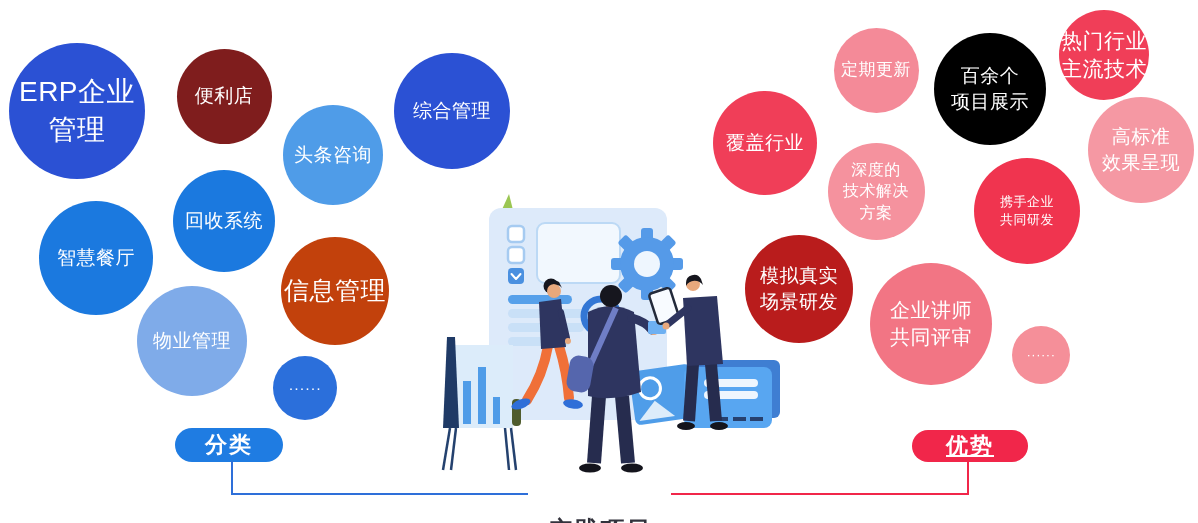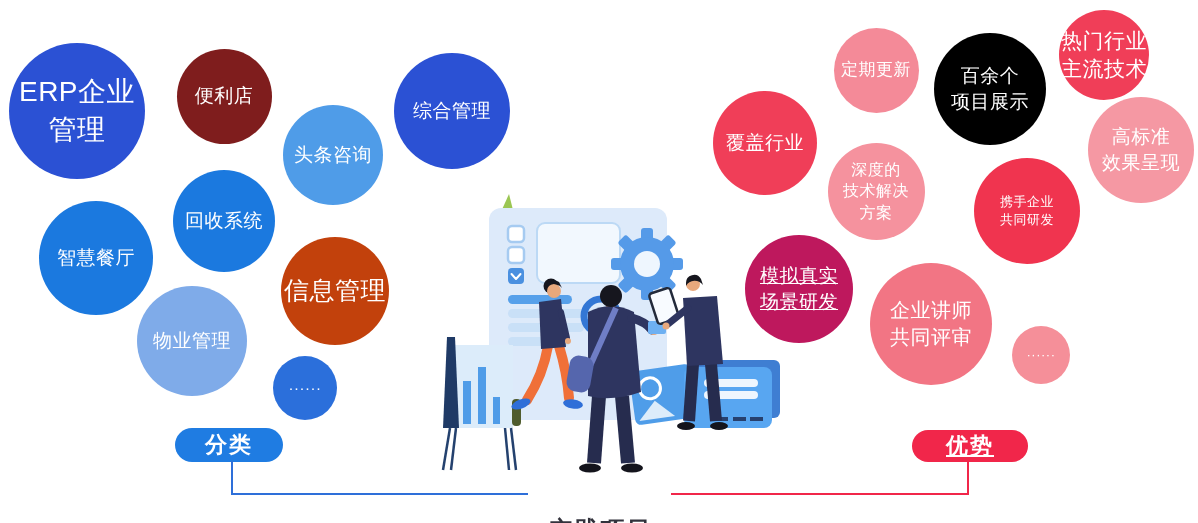--- a/index.html
+++ b/index.html
@@ -53,21 +53,21 @@
       <div class="bubble" style="left: 1059px; top: 10px; width: 90px; height: 90px; background: rgb(240, 62, 88); font-size: 21px;">热门行业
 主流技术</div>
       <div class="bubble" style="left: 713px; top: 91px; width: 104px; height: 104px; background: rgb(240, 62, 88); font-size: 19px;">覆盖行业</div>
       <div class="bubble" style="left: 827.5px; top: 142.5px; width: 97px; height: 97px; background: rgb(245, 146, 158); font-size: 16px;">深度的
 技术解决
 方案</div>
       <div class="bubble" style="left: 1088px; top: 97px; width: 106px; height: 106px; background: rgb(245, 152, 163); font-size: 19px;">高标准
 效果呈现</div>
       <div class="bubble" style="left: 974px; top: 158px; width: 106px; height: 106px; background: rgb(240, 52, 79); font-size: 13px;">携手企业
 共同研发</div>
-      <div class="bubble" style="left: 745px; top: 235px; width: 108px; height: 108px; background: #be185d; font-size: 19px; text-decoration: underline;">模拟真实
+      <div class="bubble" style="left: 745px; top: 235px; width: 108px; height: 108px; background: #b91c1c; font-size: 19px;">模拟真实
 场景研发</div>
       <div class="bubble" style="left: 870px; top: 263px; width: 122px; height: 122px; background: rgb(242, 117, 132); font-size: 20px;">企业讲师
 共同评审</div>
       <div class="bubble" style="left: 1012px; top: 326px; width: 58px; height: 58px; background: rgb(245, 143, 153); font-size: 13px;">······</div>
     </div>
 
   <svg class="illustration" viewBox="435 188 360 292">
 
     <path d="M500,214 L509,194 L514,214 Z" fill="#9bc653"></path>
 

